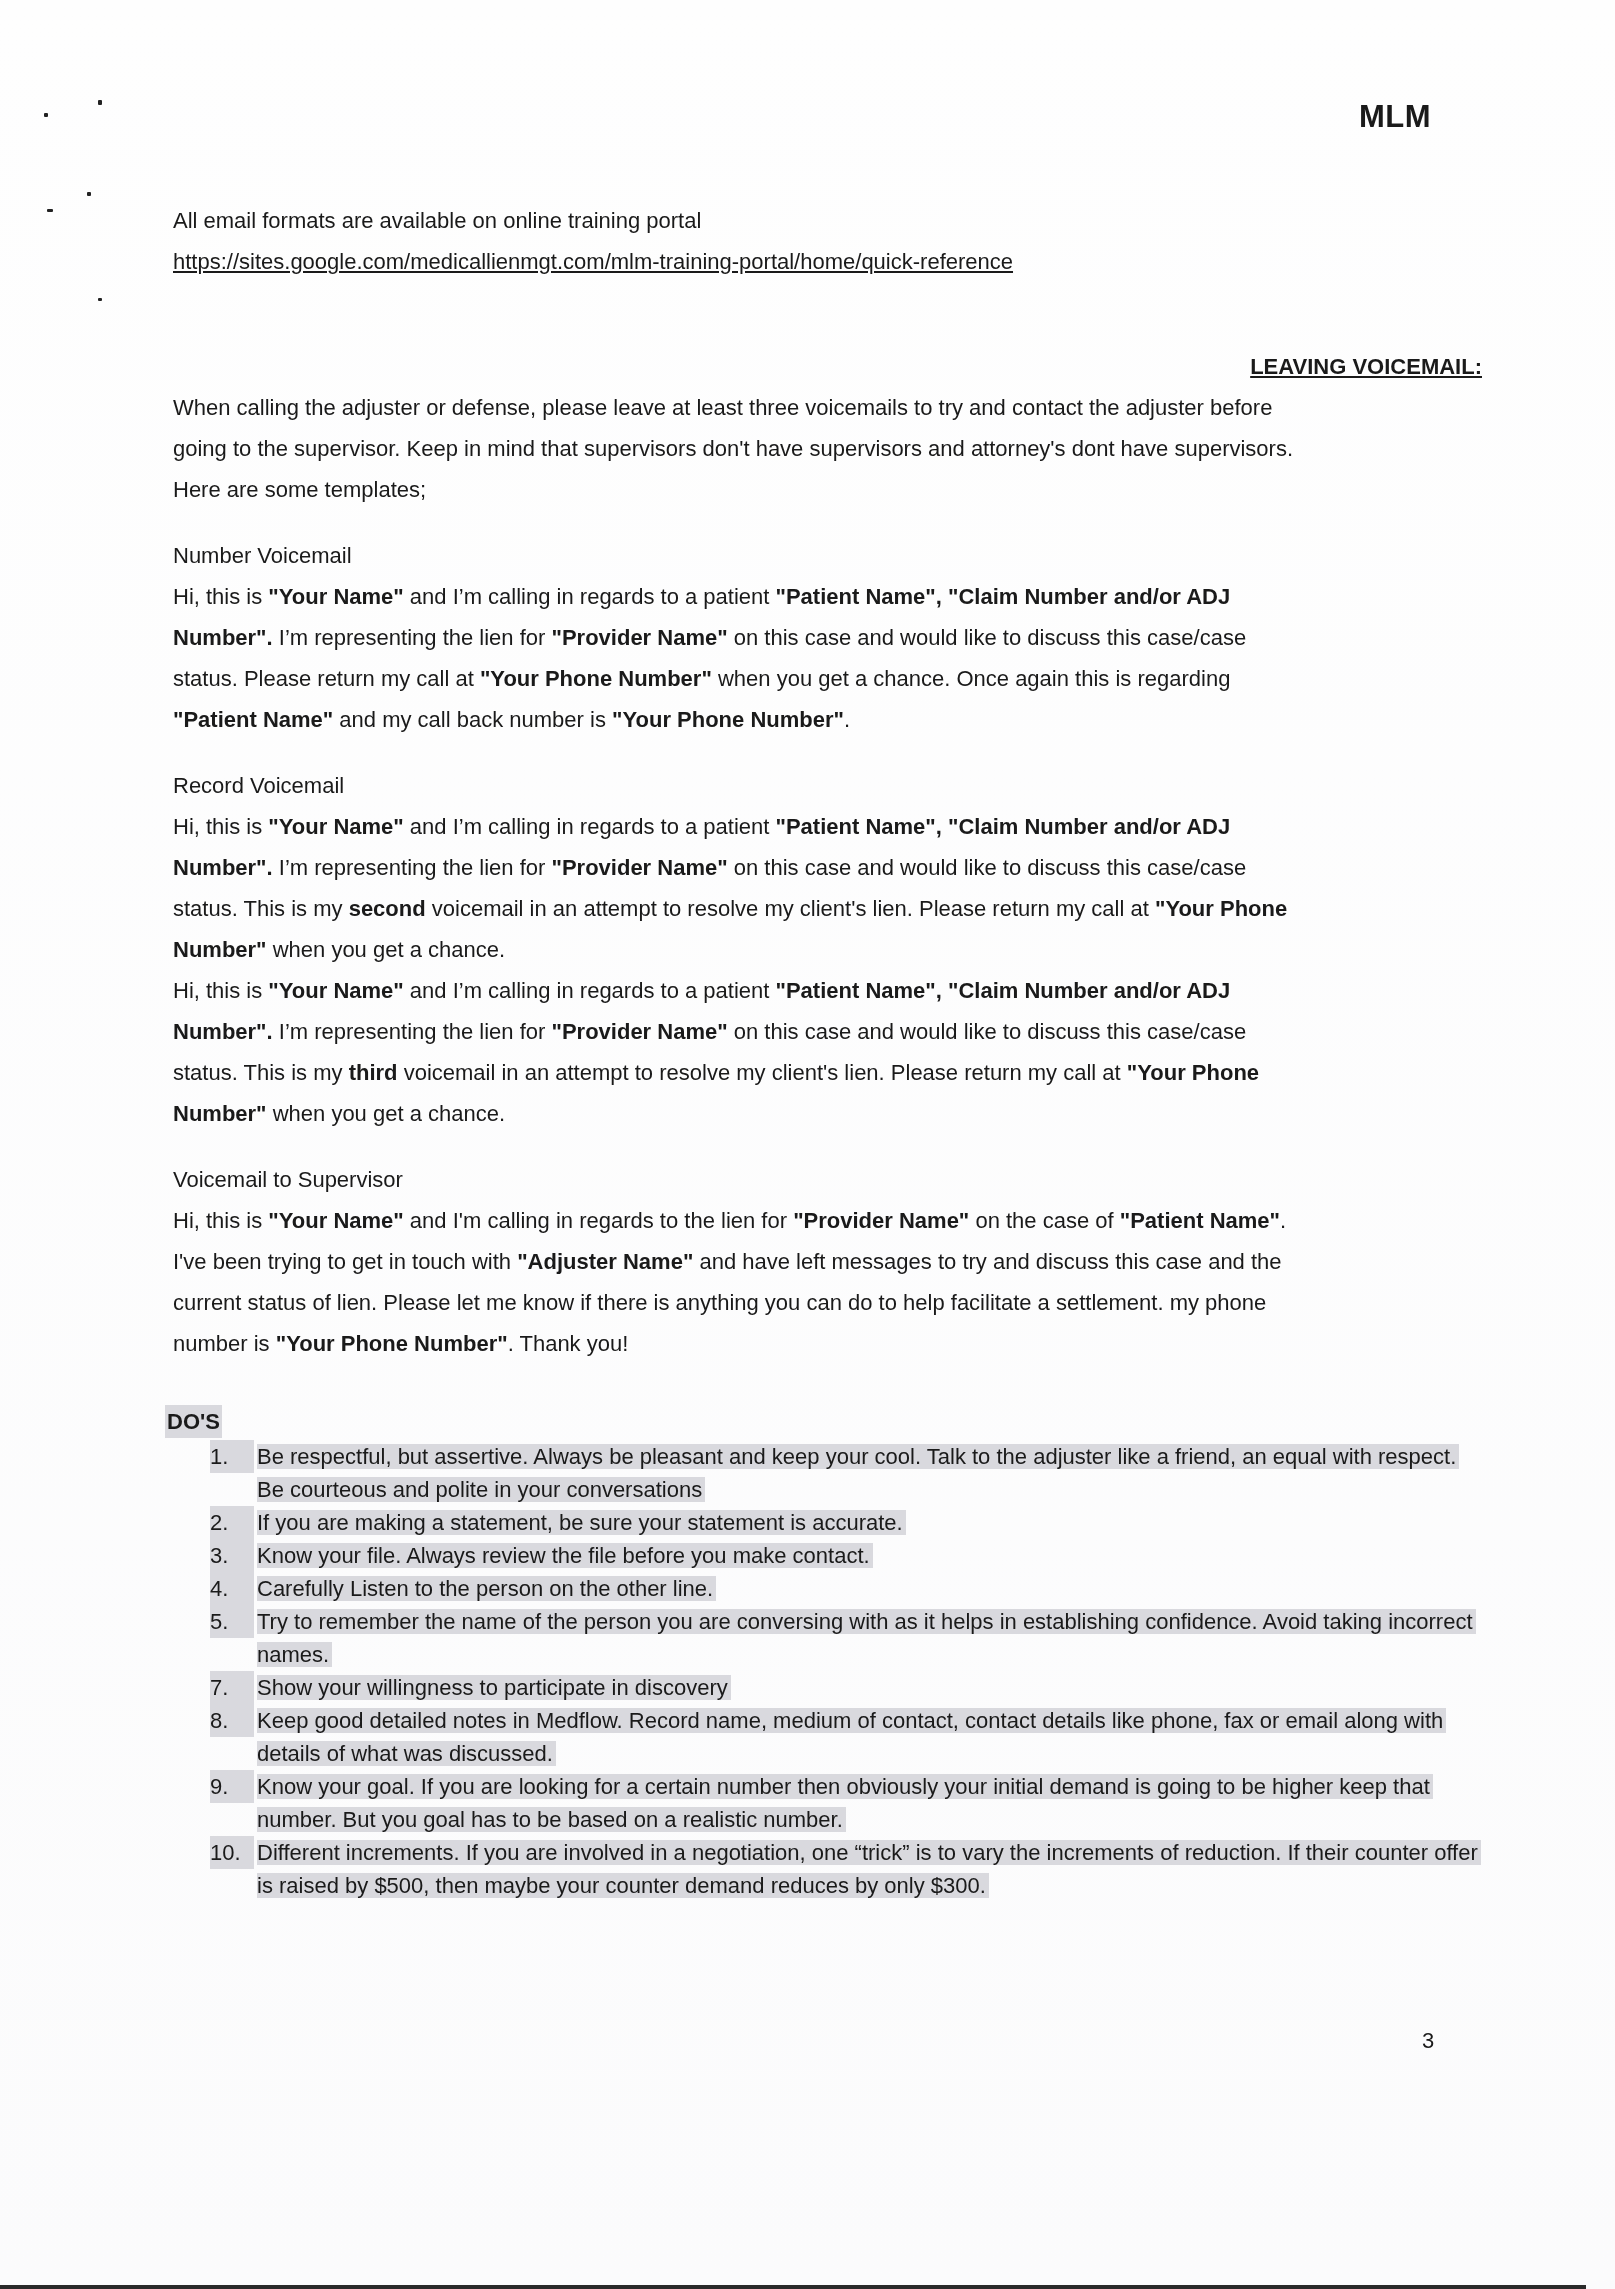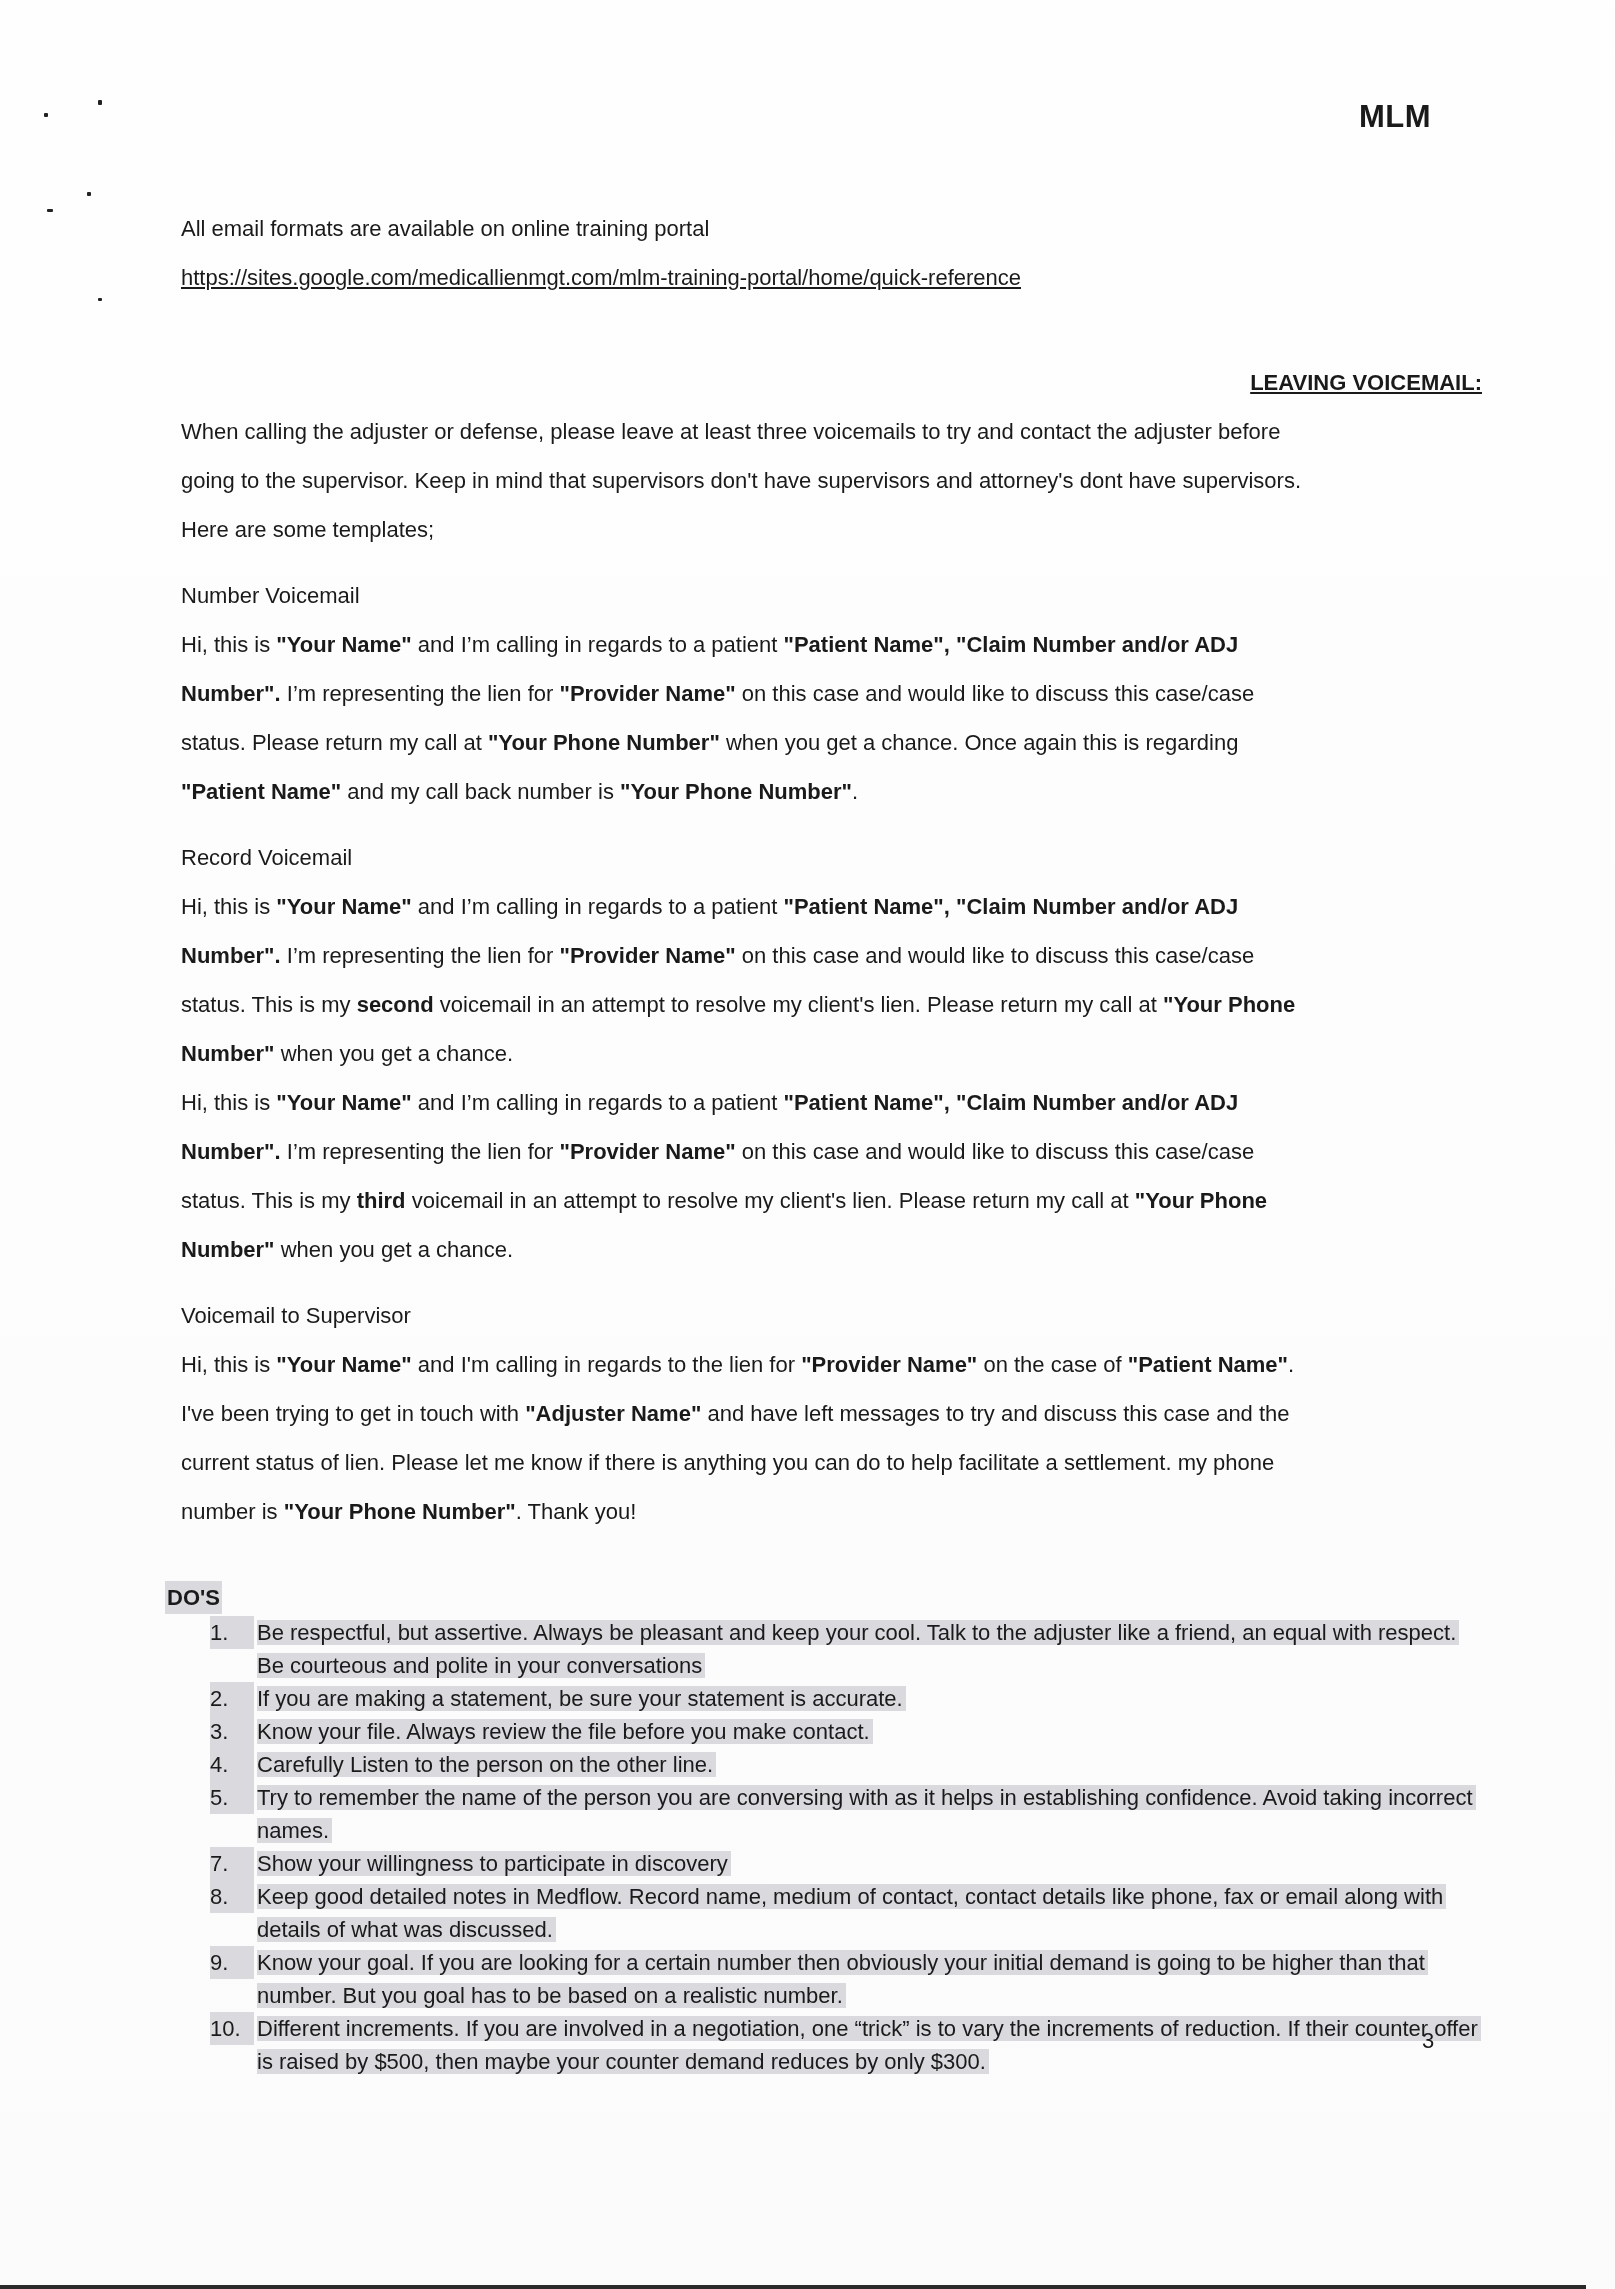--- a/index.html
+++ b/index.html
@@ -13,21 +13,21 @@
   .bottom-edge { position:absolute; left:0; right:30px; bottom:0; height:5px; background:#2a2a2a; }
   .scan-mark { position:absolute; background:#222; border-radius:1px; }
   .header-mark {
     position: absolute; left: 1359px; top: 99px;
     font-weight: bold; font-size: 31px; letter-spacing: 0.5px;
   }
   .content {
     position: absolute; left: 165px; top: 196px; width: 1317px;
     font-size: 22px; line-height: 33px;
   }
-  .p { margin: 16px; }
+  .p { margin: 8px; }
   .link { color:#1a1a1a; text-decoration: underline; }
   .section-title { font-weight:bold; text-decoration: underline; margin-top: 72px; text-align: right; }
   .vm-title { margin-top: 33px; }
   b { font-weight: bold; }
   .dos-title {
     display:inline-block; font-weight:bold; background:#d9d9de; padding:0 2px;
     margin-top: 37px;
     text-align: center;
   }
   ol.dos { list-style:none; margin: 2px 0 0 0; padding: 0; }
@@ -86,21 +86,21 @@
     <div class="dos-title">DO'S</div>
     <ol class="dos" id="dos-list">
         <li><span class="num">1.</span><span class="txt">Be respectful, but assertive. Always be pleasant and keep your cool. Talk to the adjuster like a friend, an equal with respect. Be courteous and polite in your conversations</span></li>
         <li><span class="num">2.</span><span class="txt">If you are making a statement, be sure your statement is accurate.</span></li>
         <li><span class="num">3.</span><span class="txt">Know your file. Always review the file before you make contact.</span></li>
         <li><span class="num">4.</span><span class="txt">Carefully Listen to the person on the other line.</span></li>
         <li><span class="num">5.</span><span class="txt">Try to remember the name of the person you are conversing with as it helps in establishing confidence. Avoid taking incorrect names.</span></li>
         <li><span class="num">6.</span></li>
         <li><span class="num">7.</span><span class="txt">Show your willingness to participate in discovery</span></li>
         <li><span class="num">8.</span><span class="txt">Keep good detailed notes in Medflow. Record name, medium of contact, contact details like phone, fax or email along with details of what was discussed.</span></li>
-        <li><span class="num">9.</span><span class="txt">Know your goal. If you are looking for a certain number then obviously your initial demand is going to be higher than that number. But you goal has to be based on a realistic number.</span></li>
+        <li><span class="num">9.</span><span class="txt">Know your goal. If you are looking for a certain number then obviously your initial demand is going to be higher keep that number. But you goal has to be based on a realistic number.</span></li>
         <li><span class="num">10.</span><span class="txt">Different increments. If you are involved in a negotiation, one “trick” is to vary the increments of reduction. If their counter offer is raised by $500, then maybe your counter demand reduces by only $300.</span></li>
       </ol>
   </div>
 
   <div class="page-num">3</div>
   <div class="bottom-edge"></div>
 </div>
 
 
 </body></html>

